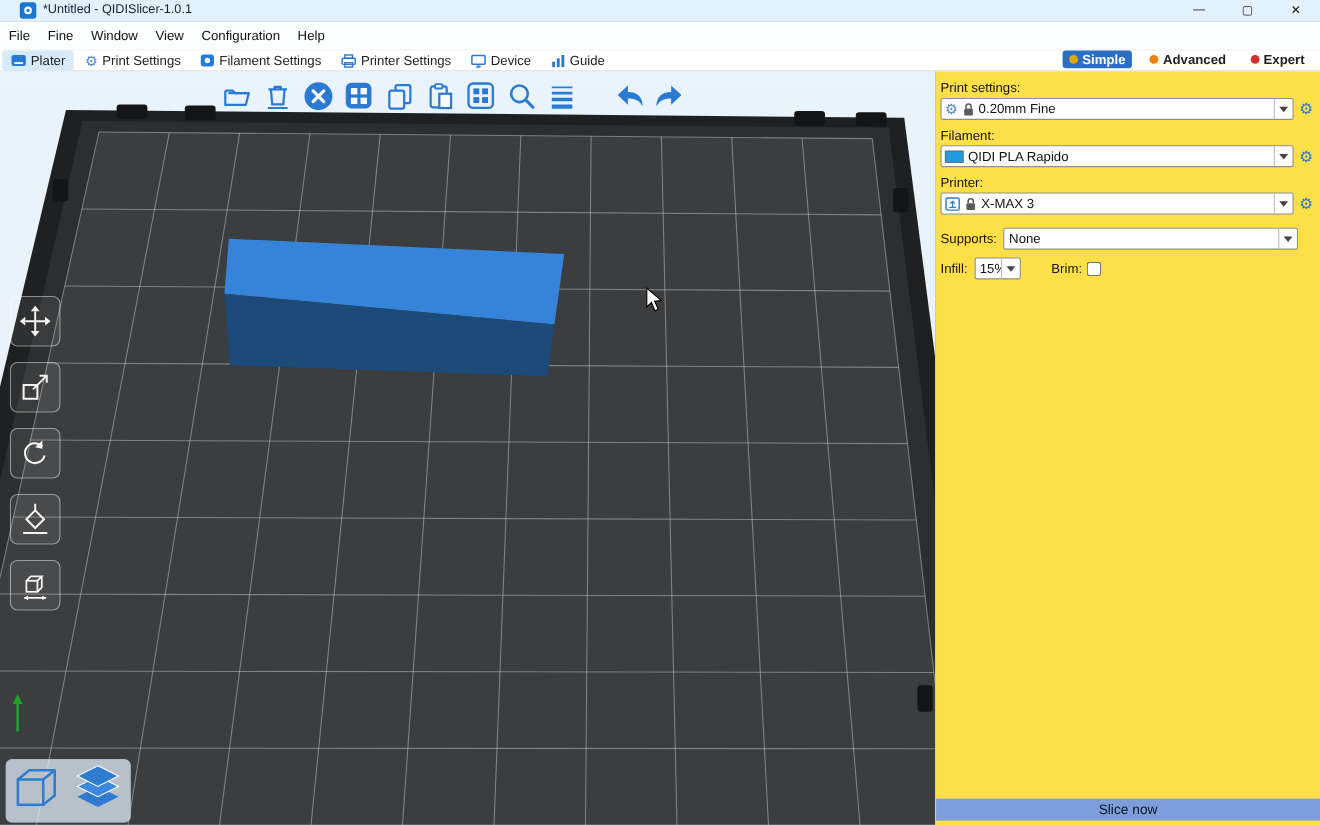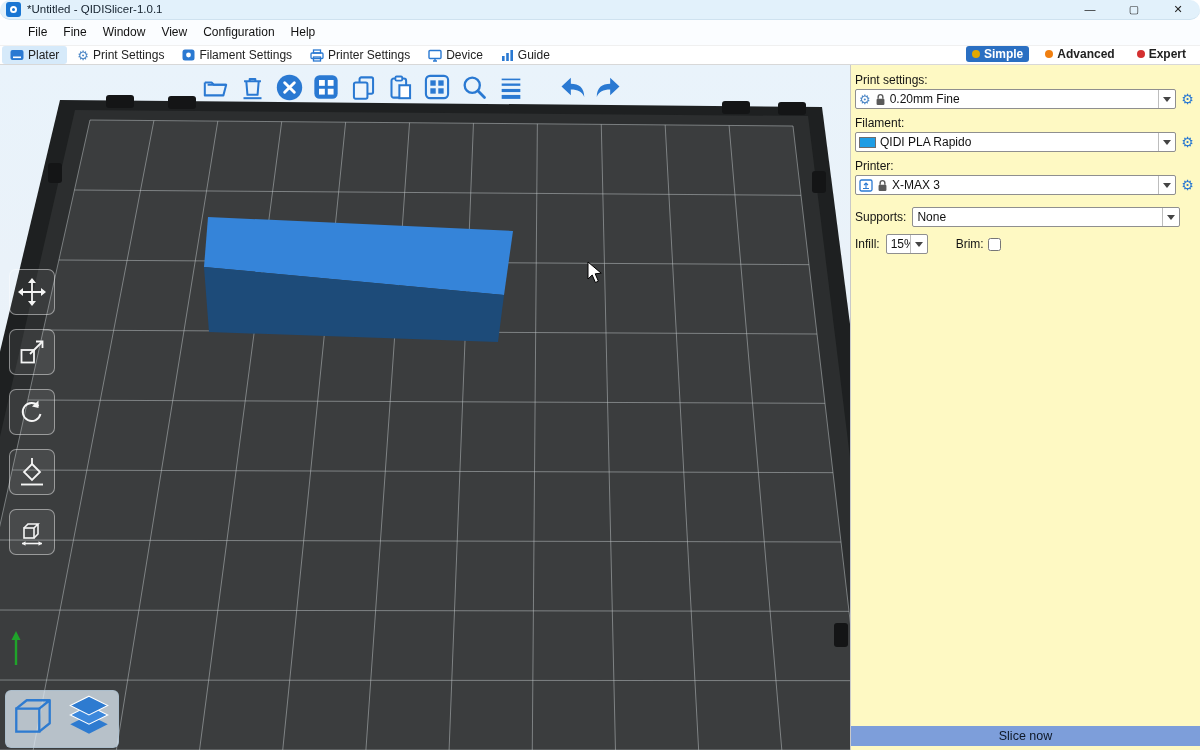--- a/index.html
+++ b/index.html
@@ -1,28 +1,28 @@
 <!DOCTYPE html>
 <html><head>
 <meta charset="utf-8">
 <style>
   * { margin:0; padding:0; box-sizing:border-box; }
   html,body { width:1200px; height:750px; overflow:hidden; font-family:"Liberation Sans", sans-serif; }
   .app { width:1200px; height:750px; display:flex; flex-direction:column; background:#fff; }
 
   
-  .titlebar { height:25px; background:#e2f1fb; border-bottom:1px solid #cfe2ef; display:flex; align-items:center; padding-left:6px;border-radius:10px; }
+  .titlebar { height:25px; background:#e2f1fb; border-bottom:1px solid #cfe2ef; display:flex; align-items:center; padding-left:18px; }
   .app-icon { width:15px; height:15px; border-radius:3px; background:#1976d3; display:inline-flex; align-items:center; justify-content:center; margin-right:6px; }
   .app-icon i { width:7px; height:7px; border:2px solid #fff; border-radius:50%; display:block; }
   .title-text { font-size:11.5px; color:#15222e; }
   .win-btns { margin-left:auto; display:flex; height:100%; }
   .win-btn { width:44px; height:100%; display:flex; align-items:center; justify-content:center; font-size:11px; color:#222; }
 
   
-  .menubar { height:34px; background:#fbfdff; display:flex; align-items:center; padding-left:20px; border-bottom:1px solid #f0f0f0; }
+  .menubar { height:34px; background:#fbfdff; display:flex; align-items:center; padding-left:0; border-bottom:1px solid #f0f0f0; }
   .menu-item { font-size:12px; color:#111; padding:0 8px; }
 
   
   .tabbar { height:22px; background:#ffffff; border-bottom:1px solid #d8d8d8; display:flex; align-items:flex-start; padding-left:2px; }
   .tab { display:flex; align-items:center; gap:4px; font-size:12px; color:#222; padding:2px 8px; border-radius:3px; margin-right:2px; }
   .tab.active { background:#d6eafa; }
   .tab svg, .tab .g { flex:0 0 auto; }
   .gear-glyph { color:#4d87c6; font-size:13px; line-height:1; }
   .modes { margin-left:auto; display:flex; align-items:center; gap:10px; padding-right:8px; }
   .mode { display:flex; align-items:center; gap:4px; font-size:12px; font-weight:700; color:#222; padding:1px 6px; border-radius:3px; }
@@ -46,21 +46,21 @@
   
   .left-toolbar { position:absolute; left:9px; top:204px; display:flex; flex-direction:column; gap:14px; }
   .ltool { width:46px; height:46px; border:1px solid rgba(255,255,255,.45); background:rgba(255,255,255,.07);
            border-radius:7px; display:flex; align-items:center; justify-content:center; }
 
   
   .view-toggle { position:absolute; left:5px; bottom:2px; width:114px; height:58px; background:rgba(225,238,248,.75);
                  border:1px solid rgba(160,185,205,.5); border-radius:6px; display:flex; align-items:center; justify-content:space-around; }
 
   
-  .sidebar { position:relative; width:350px; background:#fef9c3; border-left:1px solid #c9c9c9; padding:4px 4px 0 4px; font-size:12px; color:#141414; }
+  .sidebar { position:relative; width:350px; background:#fde047; border-left:1px solid #c9c9c9; padding:4px 4px 0 4px; font-size:12px; color:#141414; }
   .sb-label { margin:4px 0 2px 0; }
   .combo-row { display:flex; align-items:center; }
   .combo { flex:1; height:20px; border:1px solid #8f8f8f; border-radius:2px; background:#fff; display:flex; align-items:center; padding-left:3px; gap:4px; }
   .combo-text { flex:1; font-size:12px; color:#111; white-space:nowrap; overflow:hidden; }
   .chev-box { width:17px; align-self:stretch; border-left:1px solid #bdbdbd; display:flex; align-items:center; justify-content:center; }
   .chev { width:0; height:0; border-left:4px solid transparent; border-right:4px solid transparent; border-top:5px solid #444; }
   .gear-btn { width:17px; text-align:center; font-size:14px; color:#2a79d2; margin-left:3px; line-height:1; }
   .swatch { width:17px; height:11px; background:#1e9de4; border:1px solid #6d6d6d; }
   .inline-row { display:flex; align-items:center; margin-top:12px; }
   .inline-row .lbl { margin-right:6px; }

